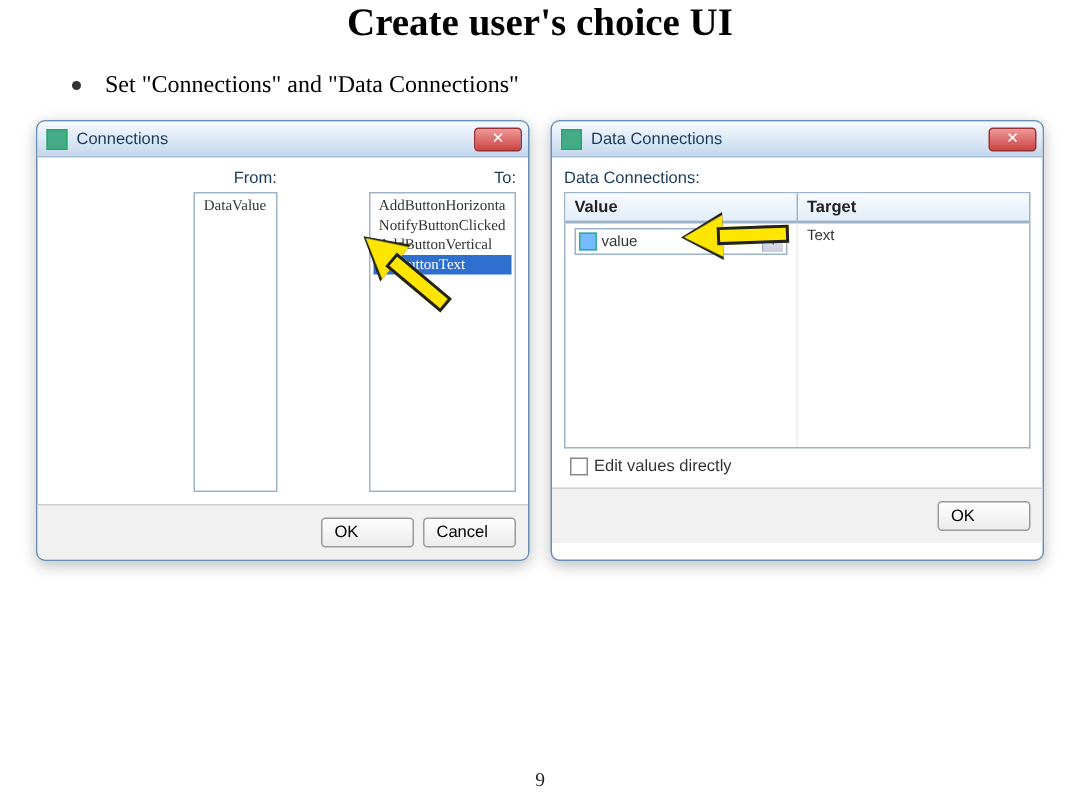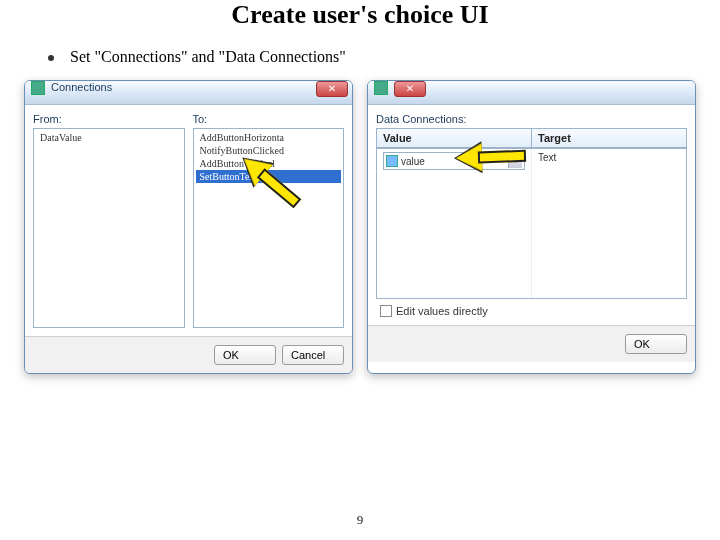--- a/index.html
+++ b/index.html
@@ -2,27 +2,27 @@
 <html><head>
 <meta charset="utf-8">
 <style>
   * { box-sizing: border-box; margin: 0; padding: 0; }
   body { width: 720px; height: 540px; background: #fff; font-family: "Segoe UI", Tahoma, sans-serif; position: relative; }
   .slide-title { text-align: center; font-size: 26px; font-weight: 600; font-family: Georgia, serif; }
   .bullet { padding: 18px 0 0 48px; font-size: 16px; font-family: Georgia, serif; }
   .bullet .dot { display: inline-block; width: 6px; height: 6px; background: #333; border-radius: 50%; vertical-align: middle; margin-right: 12px; }
   .dialogs { display: flex; gap: 14px; padding: 14px 24px 0; }
   .dialog { flex: 1; border: 1px solid #6a8fb5; border-radius: 6px; box-shadow: 0 3px 10px rgba(0,0,0,0.25); overflow: hidden; background: #fff; position: relative; }
-  .titlebar { height: 24px; background: linear-gradient(#f7fbff,#dde9f7 50%,#c5d7ec); display: flex; padding: 0 4px 0 6px; border-bottom: 1px solid #a6bdd6; }
+  .titlebar { height: 24px; background: linear-gradient(#f7fbff,#dde9f7 50%,#c5d7ec); display: flex; align-items: center; padding: 0 4px 0 6px; border-bottom: 1px solid #a6bdd6; }
   .titlebar .ticon { width: 14px; height: 14px; background: #4a8; border: 1px solid #2a6; margin-right: 6px; }
   .titlebar .ttext { font-size: 11px; color: #1a3a5a; flex: 1; }
   .closebtn { width: 32px; height: 16px; background: linear-gradient(#e99,#c44); border: 1px solid #933; border-radius: 3px; color: #fff; font-size: 10px; text-align: center; line-height: 13px; }
   .body { padding: 8px; font-size: 11px; color: #222; }
   .cols { display: flex; gap: 8px; }
-  .col { flex: 1; display: flex; flex-direction: column; }
+  .col { flex: 1; display: flex; flex-direction: column; align-items: flex-end; }
   .lbl { font-size: 11px; color: #1a3a5a; margin-bottom: 3px; }
   .listbox { border: 1px solid #9db3c9; background: #fff; flex: 1; min-height: 200px; padding: 2px 2px; font-size: 10px; color: #333; overflow: hidden; }
   .listbox .item { padding: 1px 4px; white-space: nowrap; font-family: Liberation Serif, serif; }
   .listbox .item.sel { background: #2f6fd0; color: #fff; }
   .btnbar { display: flex; justify-content: flex-end; gap: 6px; padding: 8px; background: #f1f1f1; border-top: 1px solid #d0d0d0; }
   .btn { min-width: 62px; height: 20px; font-size: 11px; background: linear-gradient(#fefefe,#ececec); border: 1px solid #9a9a9a; border-radius: 3px; padding: 0 8px; line-height: 18px; text-align: left; }
   .dcols { display: flex; gap: 0; border: 1px solid #9db3c9; background: #fff; }
   .dcol { flex: 1; padding: 3px 6px; }
   .dcol.h { background: linear-gradient(#f7fbff,#e3eef9); border-bottom: 1px solid #9db3c9; font-size: 11px; font-weight: 600; }
   .dcol + .dcol { border-left: 1px solid #9db3c9; }
@@ -86,20 +86,21 @@
     <div class="arrow a1" style="left:210px; top:88px;">
       <div class="headb"></div>
         <div class="head"></div>
         <div class="shaft"></div>
     </div>
   </div>
 
   <div class="dialog">
     <div class="titlebar">
       <span class="ticon"></span>
+      <span class="ttext">Data Connections</span>
       <span class="closebtn">✕</span>
     </div>
     <div class="body">
       <div class="lbl">Data Connections:</div>
       <div class="dcols">
         <div class="dcol h">Value</div>
         <div class="dcol h">Target</div>
       </div>
       <div class="dbody">
         <div class="dbcol">

